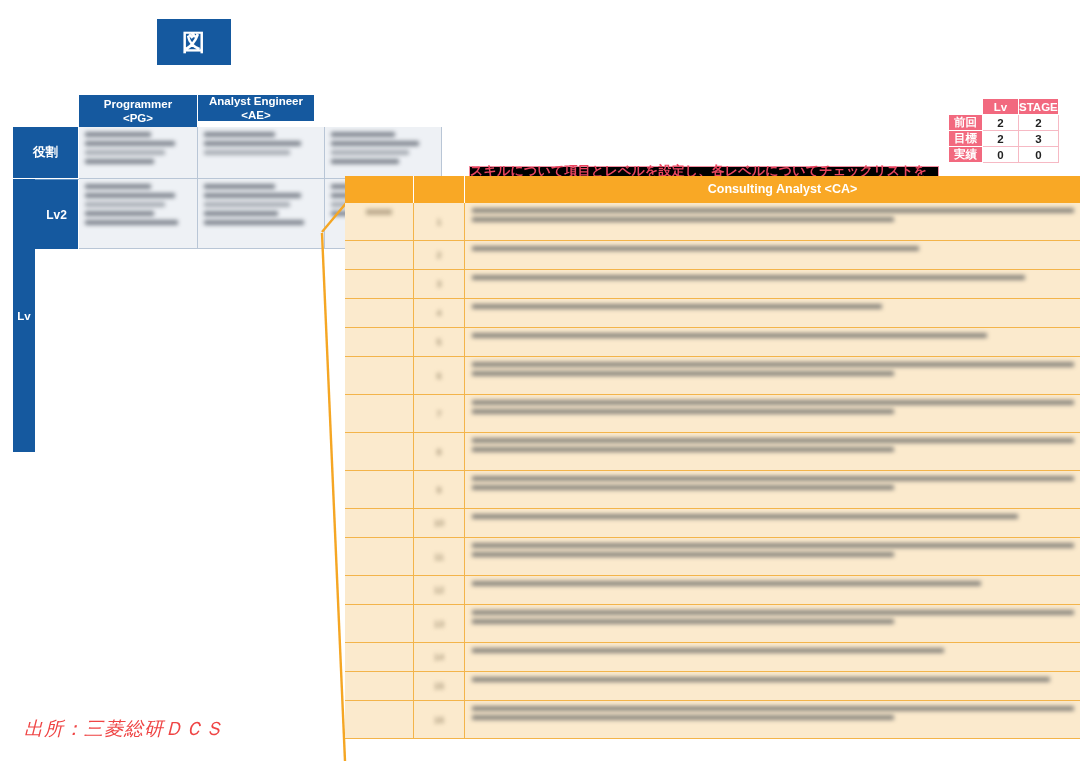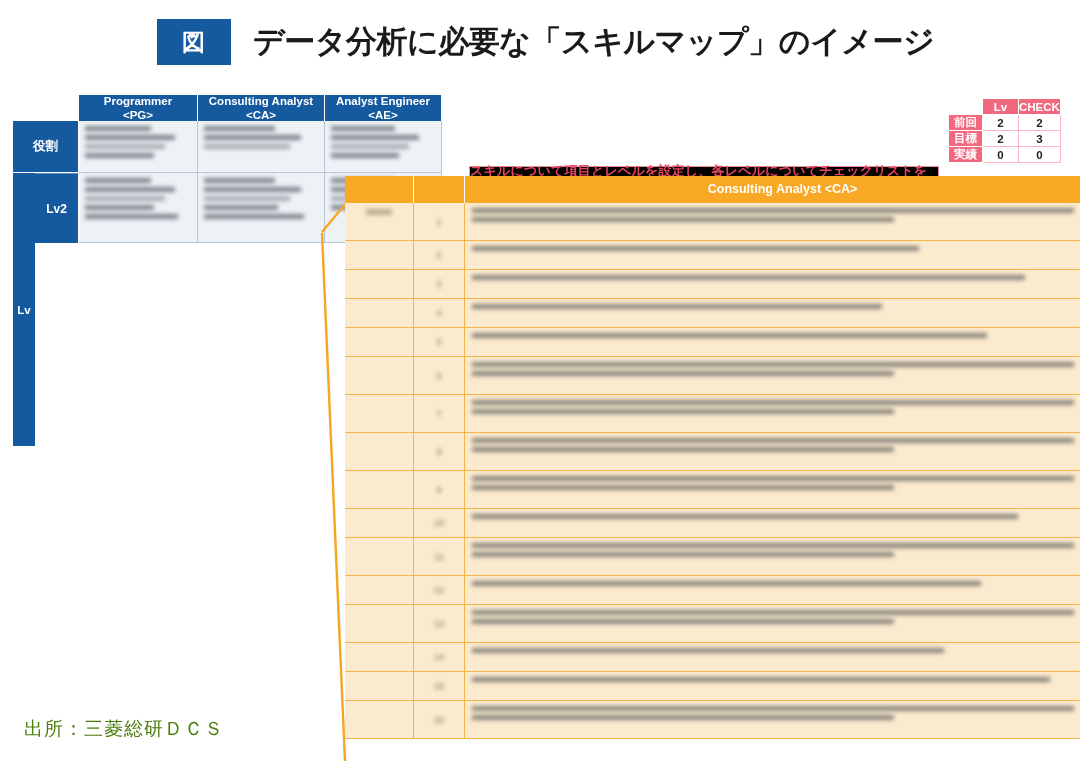--- a/index.html
+++ b/index.html
@@ -92,44 +92,37 @@
   .d-desc .blurline{background:#2f3640;opacity:.55;height:5px;}
   .d-lv .blurline{background:#8a7a5e;opacity:.5;height:5px;width:26px;}
   .mark{
     width:11px;height:11px;border-radius:50%;
     border:2.5px solid #b5a893;opacity:.55;filter:blur(1.4px);box-sizing:border-box;
   }
 
   
   #source{
     position:absolute;left:24px;top:716px;
-    font-size:19px;color:#4d7c0f;letter-spacing:1px;
+    font-size:19px;color:#ef4444;letter-spacing:1px;font-style:italic;
   }
 </style>
 </head>
 <body>
 
 <div id="title-bar">
   <div id="fig-badge">図</div>
-  <div id="title-text">データ分析に必要な「スキルマップ」のイメージ</div>
 </div>
 
 <div id="left-table">
     <div class="lt-row">
       <div style="width: 66px; height: 26px; background: rgb(255, 255, 255); flex: 0 0 66px;"></div>
-      <div class="lt-hcell lt-blue" style="width: 119px; flex: 0 0 119px; height: 26px;">
+      <div class="lt-hcell lt-blue" style="width: 119px; flex: 0 0 119px; height: 32px;">
         <div>
           <div>Programmer</div>
           <div>&lt;PG&gt;</div>
-        </div>
-      </div>
-      <div class="lt-hcell lt-blue" style="width: 127px; flex: 0 0 127px; height: 26px;">
-        <div>
-          <div>Consulting Analyst</div>
-          <div>&lt;CA&gt;</div>
         </div>
       </div>
       <div class="lt-hcell lt-blue" style="width: 117px; flex: 0 0 117px; height: 26px;">
         <div>
           <div>Analyst Engineer</div>
           <div>&lt;AE&gt;</div>
         </div>
       </div>
     </div>
     <div class="lt-row">
@@ -197,21 +190,21 @@
 <svg id="connectors">
   <line x1="322" y1="232" x2="352" y2="196" stroke="#f5a623" stroke-width="2.4"></line>
   <line x1="322" y1="233" x2="345" y2="761" stroke="#f5a623" stroke-width="2.4"></line>
 </svg>
 
 <table id="mini-table">
   <thead>
     <tr>
       <th class="blank"></th>
       <th>Lv</th>
-      <th>CHECK</th>
+      <th>STAGE</th>
     </tr>
   </thead>
   <tbody id="mini-body">
       <tr>
         <td class="rh">前回</td>
         <td class="val">2</td>
         <td class="val">2</td>
       </tr>
       <tr>
         <td class="rh">目標</td>

